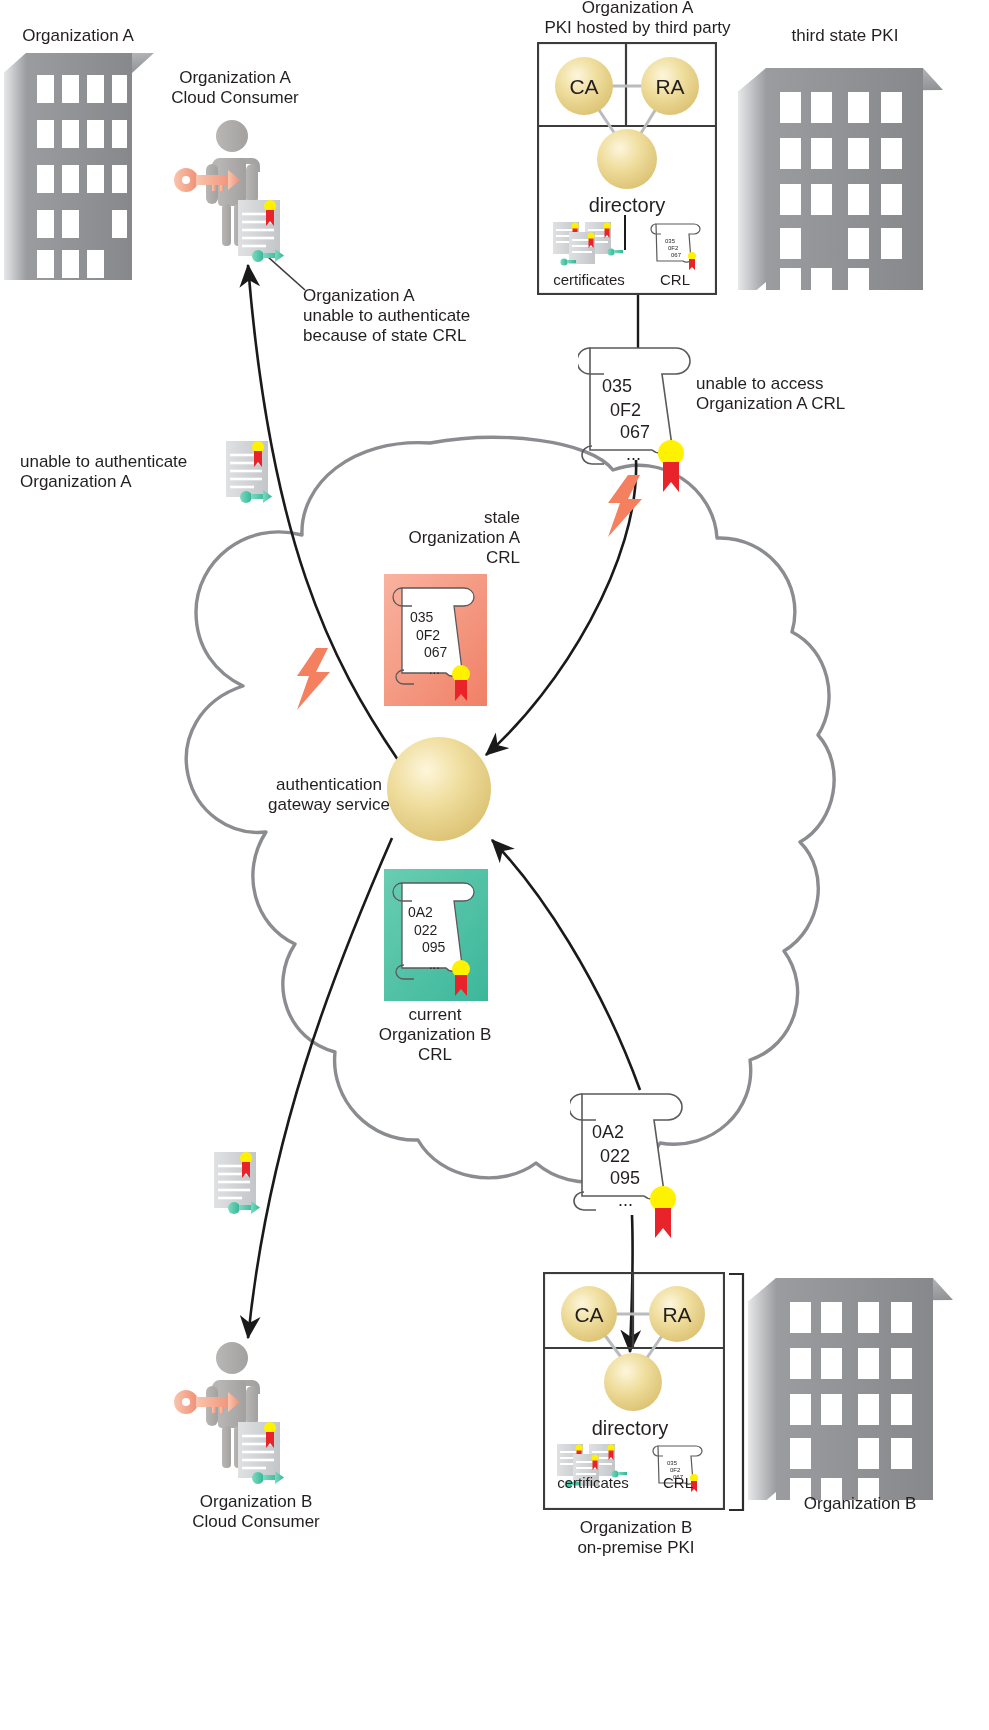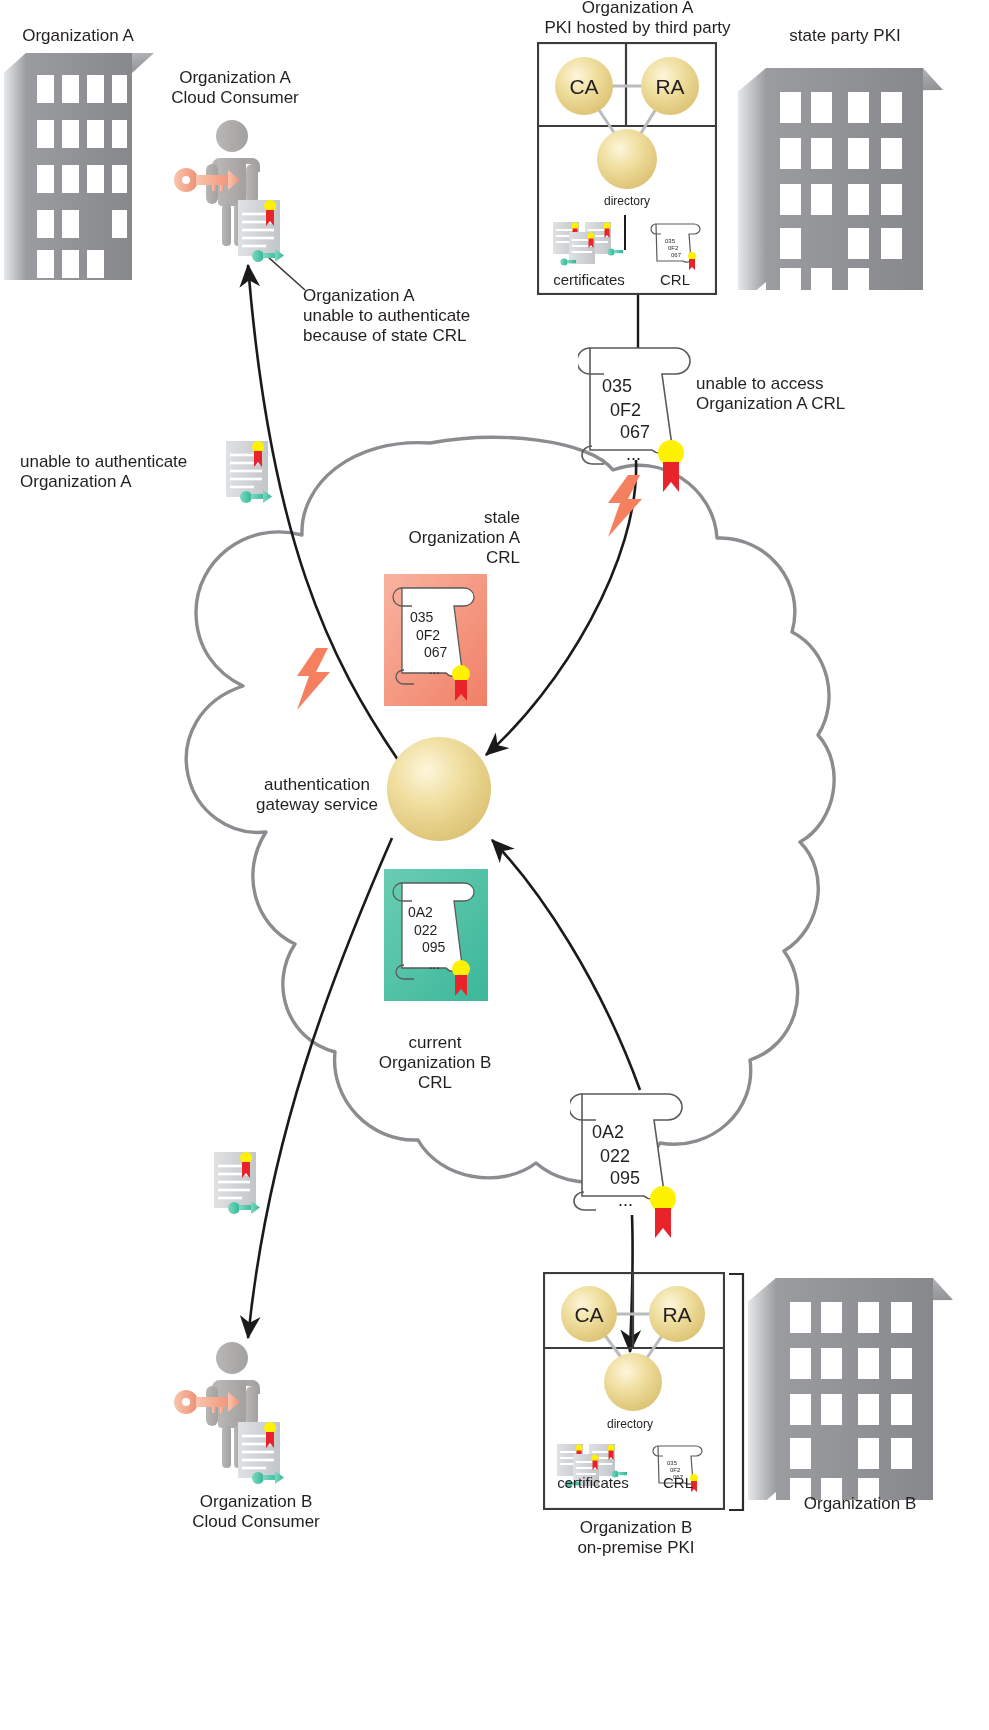--- a/index.html
+++ b/index.html
@@ -2,21 +2,21 @@
 <html><head>
 <meta charset="utf-8">
 <title>CRL Cloud Authentication Diagram</title>
 <style>
   html,body{margin:0;padding:0;background:#ffffff;}
   body{font-family:"Liberation Sans",sans-serif;}
   #stage{position:relative;width:989px;height:1730px;background:#fff;overflow:hidden;}
   .lbl{position:absolute;color:#231f20;font-size:17px;line-height:20px;text-align:center;white-space:pre;}
   svg.layer{position:absolute;left:0;top:0;width:989px;height:1730px;overflow:visible;}
   .bldg{position:absolute;}
-  .node-lbl{position:absolute;font-size:12px;color:#231f20;text-align:center;}
+  .node-lbl{position:absolute;font-size:20px;color:#231f20;text-align:center;}
 </style>
 </head>
 <body>
 
 <div id="stage">
 
   <svg class="layer" viewBox="0 0 989 1730">
     <defs>
       <radialGradient id="sphG" cx="38%" cy="32%" r="72%">
         <stop offset="0%" stop-color="#fdf6dc"></stop>
@@ -151,21 +151,21 @@
       <rect x="110" y="124" width="21" height="31"></rect>
         <rect x="143" y="124" width="21" height="31"></rect>
       <rect x="42" y="168" width="21" height="31"></rect>
         <rect x="110" y="168" width="21" height="31"></rect>
       <rect x="143" y="168" width="21" height="31"></rect>
       <rect x="42" y="208" width="21" height="31"></rect>
         <rect x="73" y="208" width="21" height="31"></rect>
       <rect x="110" y="208" width="21" height="31"></rect>
     </g>
   </svg>
-  <div class="lbl" style="left:755px;top:26px;width:180px;">state party PKI</div>
+  <div class="lbl" style="left:755px;top:26px;width:180px;">third state PKI</div>
 
   <svg class="bldg" style="left:748px;top:1270px;" width="205" height="230" viewBox="0 0 205 230">
     <polygon points="0,32 28,8 185,8 205,30" fill="url(#roofG)"></polygon>
     <polygon points="0,32 28,8 28,222 0,246" fill="url(#sideG)"></polygon>
     <rect x="28" y="8" width="157" height="238" fill="url(#facadeG)"></rect>
     <g fill="#ffffff">
       <rect x="42" y="32" width="21" height="31"></rect>
         <rect x="73" y="32" width="21" height="31"></rect>
       <rect x="110" y="32" width="21" height="31"></rect>
         <rect x="143" y="32" width="21" height="31"></rect>
@@ -345,38 +345,38 @@
     <path d="M18 14 a9 9 0 0 0 0 18 h10" fill="none" stroke="#5a5a5a" stroke-width="1.3"></path>
     <path d="M20 96 a8 7 0 0 0 0 14 h10" fill="none" stroke="#5a5a5a" stroke-width="1.3"></path>
     <text x="26" y="48" font-family="Liberation Sans,sans-serif" font-size="14" fill="#231f20">035</text>
     <text x="32" y="66" font-family="Liberation Sans,sans-serif" font-size="14" fill="#231f20">0F2</text>
     <text x="40" y="83" font-family="Liberation Sans,sans-serif" font-size="14" fill="#231f20">067</text>
     <text x="45" y="100" font-family="Liberation Sans,sans-serif" font-size="13" fill="#231f20">...</text>
     <circle cx="77" cy="100" r="9" fill="#fff200"></circle>
     <polygon points="71,106 83,106 83,127 77,120 71,127" fill="#e8232a"></polygon>
   </svg>
 
-  <div class="lbl" style="left:228px;top:775px;width:178px;">authentication<br>gateway service</div>
+  <div class="lbl" style="left:240px;top:775px;width:178px;">authentication<br>gateway service</div>
   <svg style="position:absolute;left:385px;top:735px;" width="108" height="108" viewBox="0 0 108 108">
     <circle cx="54" cy="54" r="52" fill="url(#sphG)"></circle>
   </svg>
 
   <svg style="position:absolute;left:384px;top:869px;" width="104" height="132" viewBox="0 0 104 132">
     <rect x="0" y="0" width="104" height="132" fill="url(#currG)"></rect>
     <path d="M18 14 h62 a10 9 0 0 1 0 18 h-10 l8 64 a9 8 0 0 1 -16 3 h-44 z" fill="#ffffff" stroke="#5a5a5a" stroke-width="1.3"></path>
     <path d="M18 14 a9 9 0 0 0 0 18 h10" fill="none" stroke="#5a5a5a" stroke-width="1.3"></path>
     <path d="M20 96 a8 7 0 0 0 0 14 h10" fill="none" stroke="#5a5a5a" stroke-width="1.3"></path>
     <text x="24" y="48" font-family="Liberation Sans,sans-serif" font-size="14" fill="#231f20">0A2</text>
     <text x="30" y="66" font-family="Liberation Sans,sans-serif" font-size="14" fill="#231f20">022</text>
     <text x="38" y="83" font-family="Liberation Sans,sans-serif" font-size="14" fill="#231f20">095</text>
     <text x="45" y="100" font-family="Liberation Sans,sans-serif" font-size="13" fill="#231f20">...</text>
     <circle cx="77" cy="100" r="9" fill="#fff200"></circle>
     <polygon points="71,106 83,106 83,127 77,120 71,127" fill="#e8232a"></polygon>
   </svg>
-  <div class="lbl" style="left:350px;top:1005px;width:170px;margin-top:28px;">current<br>Organization B<br>CRL</div>
+  <div class="lbl" style="left:350px;top:1005px;width:170px;">current<br>Organization B<br>CRL</div>
 
   <svg style="position:absolute;left:570px;top:1082px;" width="128" height="160" viewBox="0 0 128 160">
     <path d="M12 12 h86 a14 13 0 0 1 0 26 h-14 l10 72 a12 10 0 0 1 -20 4 h-62 z" fill="#ffffff" stroke="#5a5a5a" stroke-width="1.6"></path>
     <path d="M12 12 a13 13 0 0 0 0 26 h14" fill="none" stroke="#5a5a5a" stroke-width="1.6"></path>
     <path d="M14 110 a10 9 0 0 0 0 18 h12" fill="none" stroke="#5a5a5a" stroke-width="1.6"></path>
     <text x="22" y="56" font-family="Liberation Sans,sans-serif" font-size="18" fill="#231f20">0A2</text>
     <text x="30" y="80" font-family="Liberation Sans,sans-serif" font-size="18" fill="#231f20">022</text>
     <text x="40" y="102" font-family="Liberation Sans,sans-serif" font-size="18" fill="#231f20">095</text>
     <text x="48" y="124" font-family="Liberation Sans,sans-serif" font-size="18" fill="#231f20">...</text>
     <circle cx="93" cy="117" r="13" fill="#fff200"></circle>

